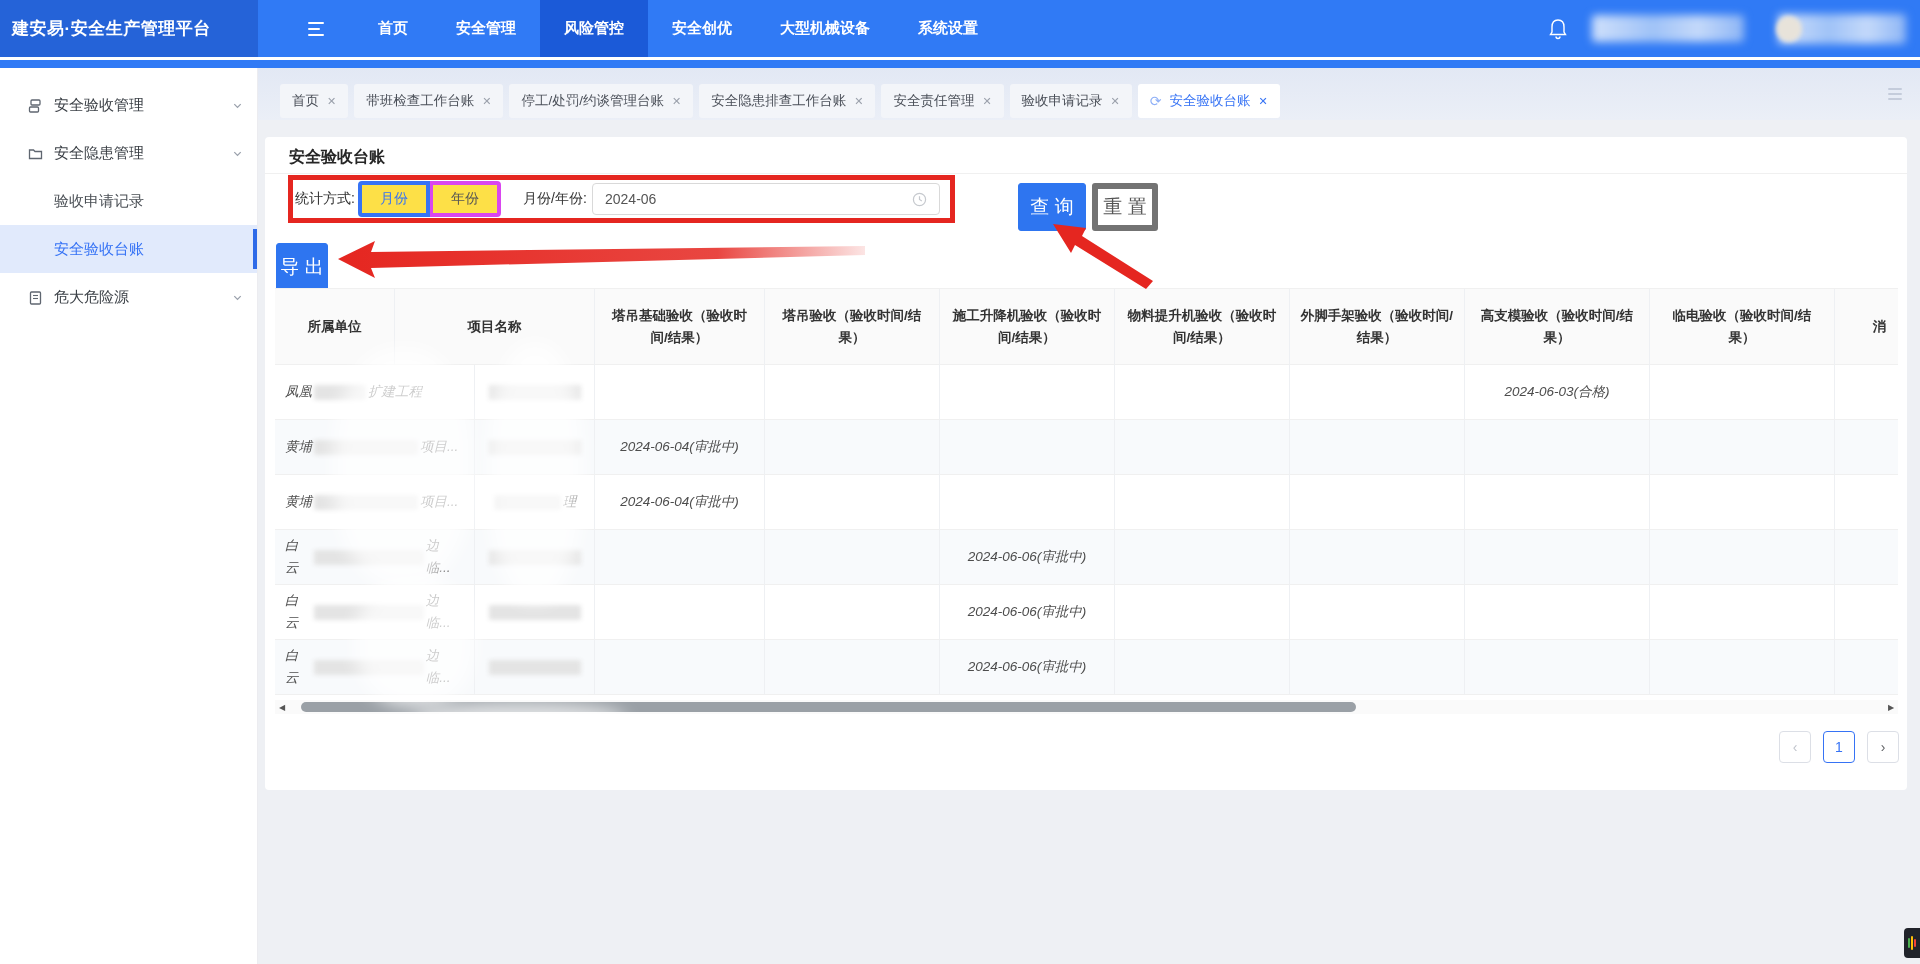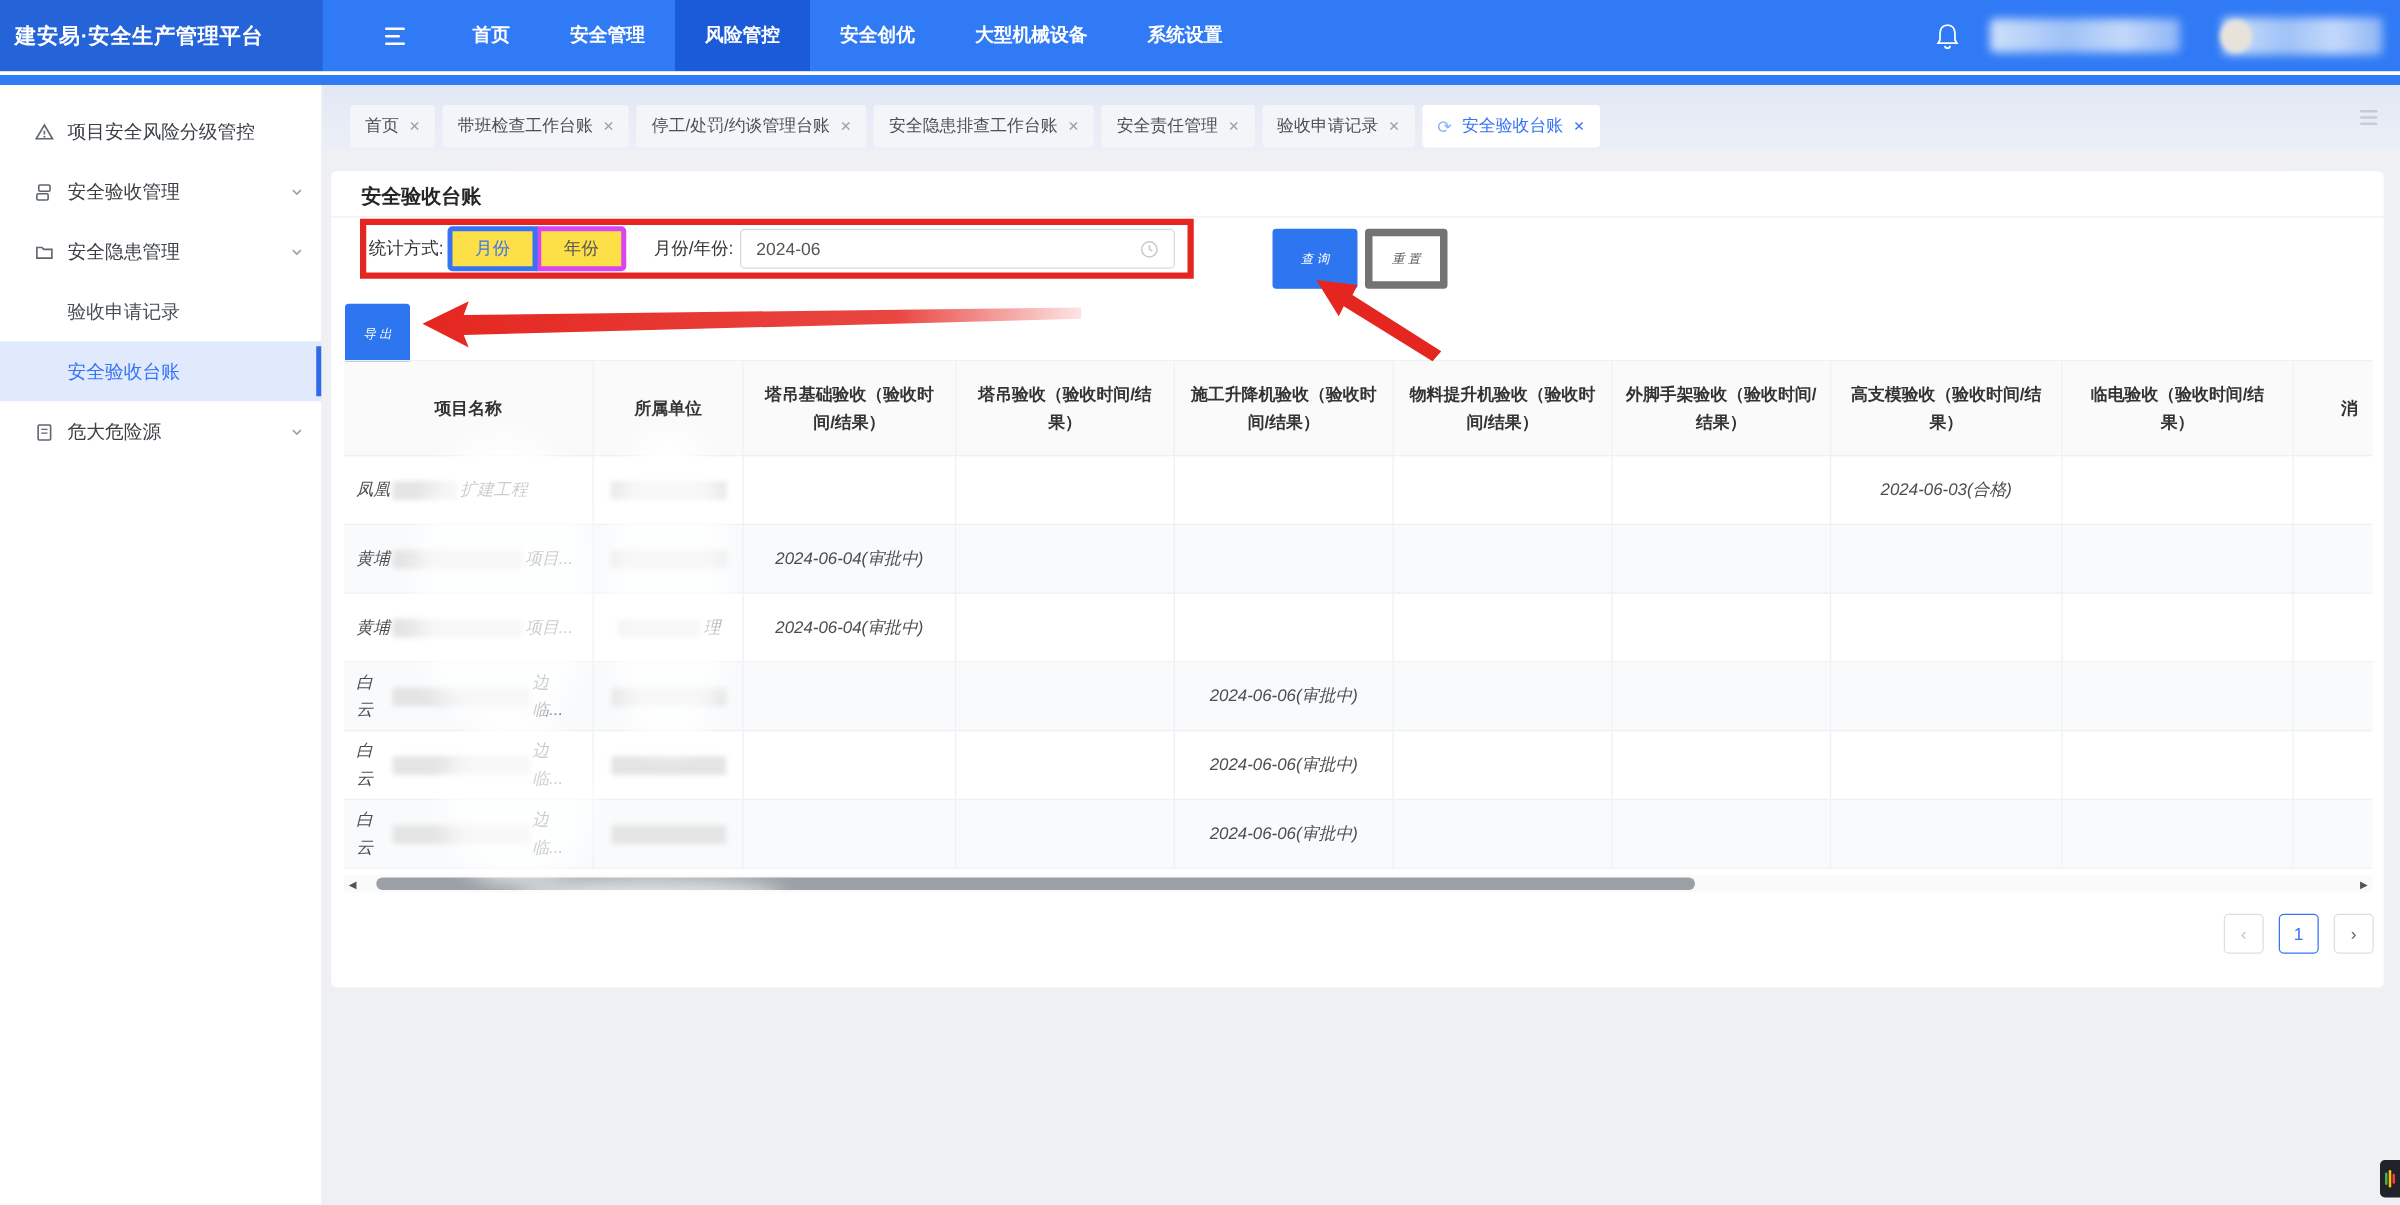--- a/index.html
+++ b/index.html
@@ -72,22 +72,22 @@
   .toggle { position:absolute; left:93px; top:44px; display:flex; }
   .tg-btn { width:72px; height:36px; background:#fde047; border:4px solid #d946ef;
     font-size:14px; color:#555; display:flex; align-items:center; justify-content:center; cursor:pointer; }
   .tg-btn.first { border-radius:4px 0 0 4px; }
   .tg-btn.last  { border-radius:0 4px 4px 0; margin-left:-1px; }
   .tg-btn.sel { color:#3673f5; border-color:#3673f5; z-index:2; }
   .date-input { position:absolute; left:327px; top:46px; width:348px; height:32px;
     border:1px solid #d9d9d9; border-radius:4px; background:#fff; display:flex;
     align-items:center; padding:0 12px; font-size:14px; color:#555; cursor:text; }
   .date-input .val { flex:1; }
-  .btn { position:absolute; height:48px; border-radius:3px; font-size:10px;
-    display:flex; align-items:center; justify-content:center; cursor:pointer;font-style:italic; }
+  .btn { position:absolute; height:48px; border-radius:3px; font-size:19px;
+    display:flex; align-items:center; justify-content:center; cursor:pointer; }
   .btn-primary { background:#2e75f0; color:#fff; border:1px solid #2e75f0; }
   .btn-plain { background:#fff; color:#555; border:6px solid #737373; }
   .btn-query { left:753px; top:46px; width:68px; }
   .btn-reset { left:827px; top:46px; width:66px; }
   .btn-export{ left:11px; top:106px; width:52px; }
 
   .red-box { position:absolute; left:23px; top:38px; width:667px; height:48px;
     border:5px solid #e52620; z-index:6; pointer-events:none; }
 
   
@@ -161,28 +161,20 @@
       <div class="avatar"></div>
       <div class="blur-block hdr-blur2"></div>
     </div>
   </div>
 </div>
 <div class="subbar"></div>
 
 <aside class="sidebar" id="sidebar">
     <div class="side-item">
       <svg class="s-icon" viewBox="0 0 17 16">
-        <path d="M8.5 2.5 L15 13.5 L2 13.5 Z" fill="none" stroke="#5f6670" stroke-width="1.3"></path>
-        <line x1="8.5" y1="7" x2="8.5" y2="10" stroke="#5f6670" stroke-width="1.3"></line>
-        <circle cx="8.5" cy="11.8" r=".8" fill="#5f6670"></circle>
-      </svg>
-      <span class="s-label">项目安全风险分级管控</span>
-    </div>
-    <div class="side-item">
-      <svg class="s-icon" viewBox="0 0 17 16">
         <rect x="4" y="2.5" width="9" height="5" rx="1" fill="none" stroke="#5f6670" stroke-width="1.3"></rect>
         <rect x="2.5" y="9.5" width="9" height="5" rx="1" fill="none" stroke="#5f6670" stroke-width="1.3"></rect>
       </svg>
       <span class="s-label">安全验收管理</span>
       <svg class="chev" viewBox="0 0 12 12">
         <path d="M2.5 4.5 L6 8 L9.5 4.5" fill="none" stroke="#9aa0ab" stroke-width="1.4"></path>
       </svg>
     </div>
     <div class="side-item">
       <svg class="s-icon" viewBox="0 0 17 16">
@@ -265,22 +257,22 @@
     </svg>
   </div>
   <div class="btn btn-primary btn-query">查 询</div>
   <div class="btn btn-plain btn-reset">重 置</div>
   <div class="btn btn-primary btn-export">导 出</div>
 
   <div class="red-box"></div>
 
   <div class="tbl">
     <div class="trow thead" id="thead">
+        <div class="tcell" style="flex-basis: 120px;">所属单位</div>
         <div class="tcell" style="flex-basis: 200px;">项目名称</div>
-        <div class="tcell" style="flex-basis: 120px;">所属单位</div>
         <div class="tcell" style="flex-basis: 170px;">塔吊基础验收（验收时间/结果）</div>
         <div class="tcell" style="flex-basis: 175px;">塔吊验收（验收时间/结果）</div>
         <div class="tcell" style="flex-basis: 175px;">施工升降机验收（验收时间/结果）</div>
         <div class="tcell" style="flex-basis: 175px;">物料提升机验收（验收时间/结果）</div>
         <div class="tcell" style="flex-basis: 175px;">外脚手架验收（验收时间/结果）</div>
         <div class="tcell" style="flex-basis: 185px;">高支模验收（验收时间/结果）</div>
         <div class="tcell" style="flex-basis: 185px;">临电验收（验收时间/结果）</div>
         <div class="tcell" style="flex-basis: 90px;">消</div>
       </div>
     <div class="tbody" id="tbody">

